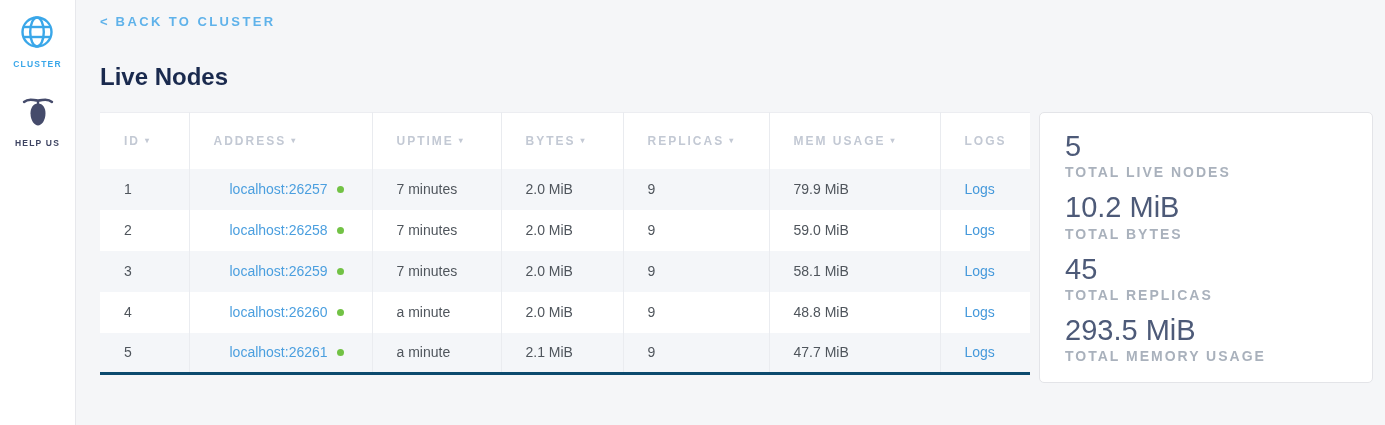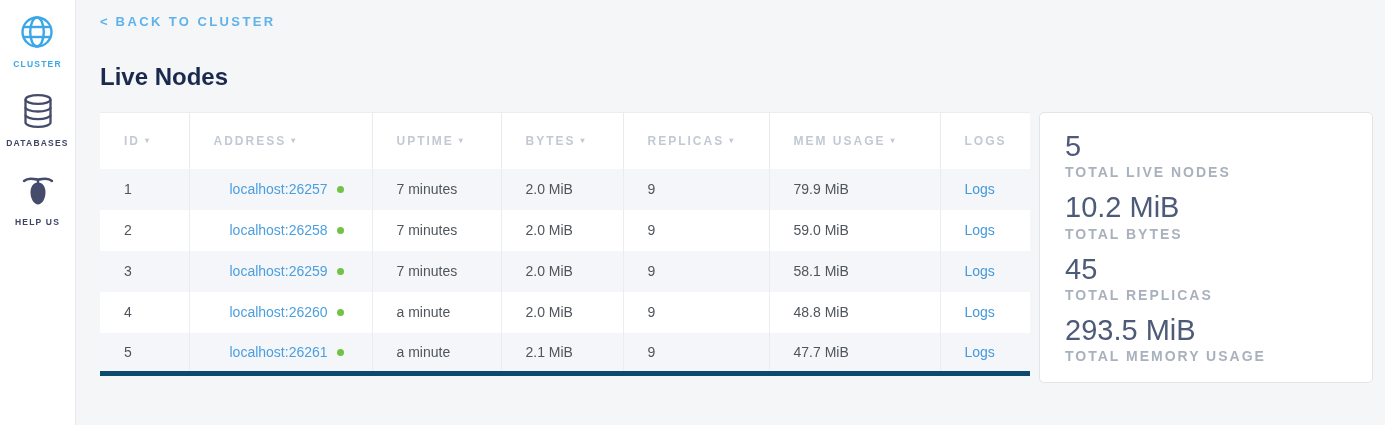--- a/index.html
+++ b/index.html
@@ -43,21 +43,21 @@
     margin-top:33px;
     font-size:24px; font-weight:bold; color:#1a2a4e;
   }
   .content-row { display:flex; align-items:flex-start; margin-top:21px; }
 
   
   table.nodes {
     width:930px; border-collapse:collapse;
     background:#d946ef;
     border-top:1px solid #ecedf1;
-    border-bottom:5px solid #0c4a6e;
+    border-bottom:3px solid #0c4a6e;
   }
   table.nodes th {
     height:56px; text-align:left; vertical-align:middle;
     padding-left:24px;
     font-size:12px; font-weight:600; letter-spacing:2px;
     color:#c3c9d4; background:#ffffff;
     border-right:1px solid #e9ebef;
     white-space:nowrap; cursor:pointer;
   }
   table.nodes th:last-child { border-right:none; cursor:default; }
@@ -110,31 +110,20 @@
         <svg width="36" height="36" viewBox="0 0 36 36" fill="none">
           <circle cx="18" cy="18" r="14.5" stroke="#3aa7e9" stroke-width="2.4"></circle>
           <ellipse cx="18" cy="18" rx="6.8" ry="14.5" stroke="#3aa7e9" stroke-width="2.4"></ellipse>
           <line x1="4.2" y1="13" x2="31.8" y2="13" stroke="#3aa7e9" stroke-width="2.4"></line>
           <line x1="4.2" y1="23" x2="31.8" y2="23" stroke="#3aa7e9" stroke-width="2.4"></line>
         </svg>
       </span>
       <span class="nav-label">CLUSTER</span>
     </a>
 
-    <a class="nav-item">
-      <span class="nav-icon">
-        <svg width="34" height="36" viewBox="0 0 34 36" fill="none">
-          <ellipse cx="17" cy="6.5" rx="12.5" ry="4.3" stroke="#454b6b" stroke-width="2.3"></ellipse>
-          <path d="M4.5 6.5 V29.5 C4.5 31.9 10.1 33.8 17 33.8 C23.9 33.8 29.5 31.9 29.5 29.5 V6.5" stroke="#454b6b" stroke-width="2.3"></path>
-          <path d="M4.5 14.2 C4.5 16.6 10.1 18.5 17 18.5 C23.9 18.5 29.5 16.6 29.5 14.2" stroke="#454b6b" stroke-width="2.3"></path>
-          <path d="M4.5 21.8 C4.5 24.2 10.1 26.1 17 26.1 C23.9 26.1 29.5 24.2 29.5 21.8" stroke="#454b6b" stroke-width="2.3"></path>
-        </svg>
-      </span>
-      <span class="nav-label">DATABASES</span>
-    </a>
 
     <a class="nav-item">
       <span class="nav-icon">
         <svg width="36" height="36" viewBox="0 0 36 36" fill="none">
           <path d="M4 9 C9 4.5 13 7.5 18 7.5 C23 7.5 27 4.5 32 9" stroke="#454b6b" stroke-width="2.4" stroke-linecap="round"></path>
           <line x1="18" y1="7.5" x2="18" y2="12" stroke="#454b6b" stroke-width="2.4"></line>
           <path d="M18 10.5 C23 10.5 25.5 15 25.5 20.5 C25.5 27.5 21.5 32.5 18 32.5 C14.5 32.5 10.5 27.5 10.5 20.5 C10.5 15 13 10.5 18 10.5 Z" fill="#454b6b"></path>
         </svg>
       </span>
       <span class="nav-label">HELP US</span>

